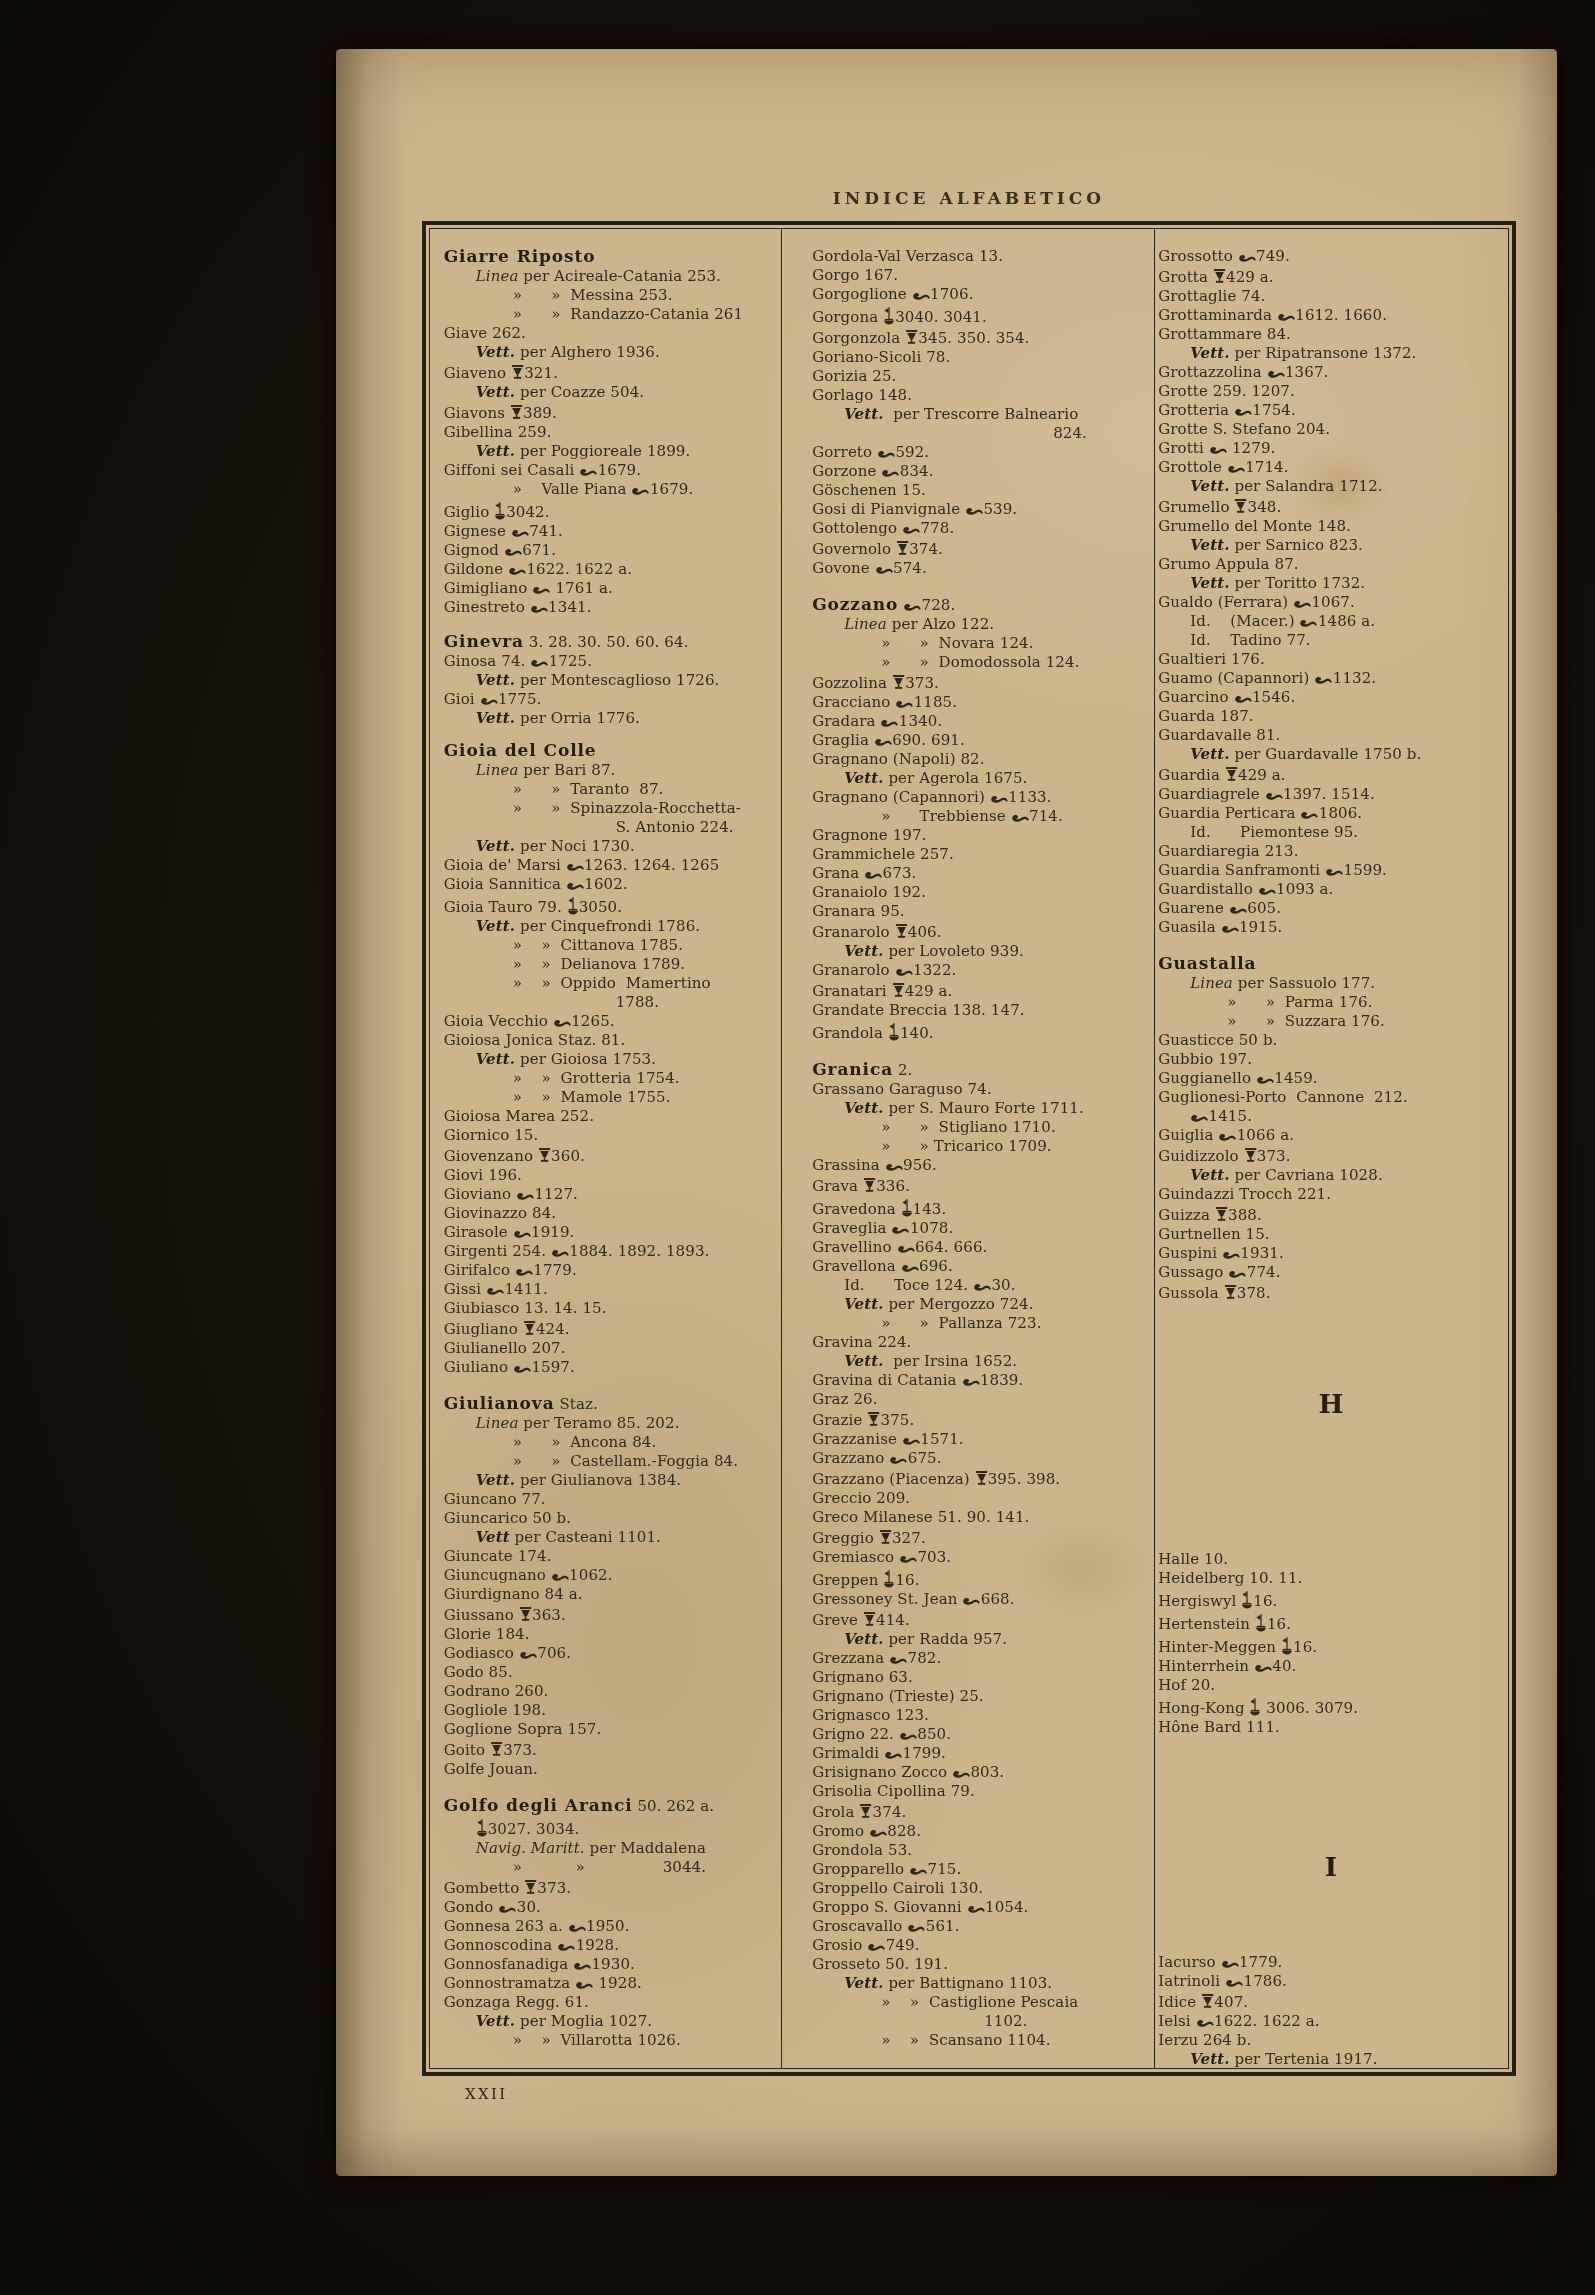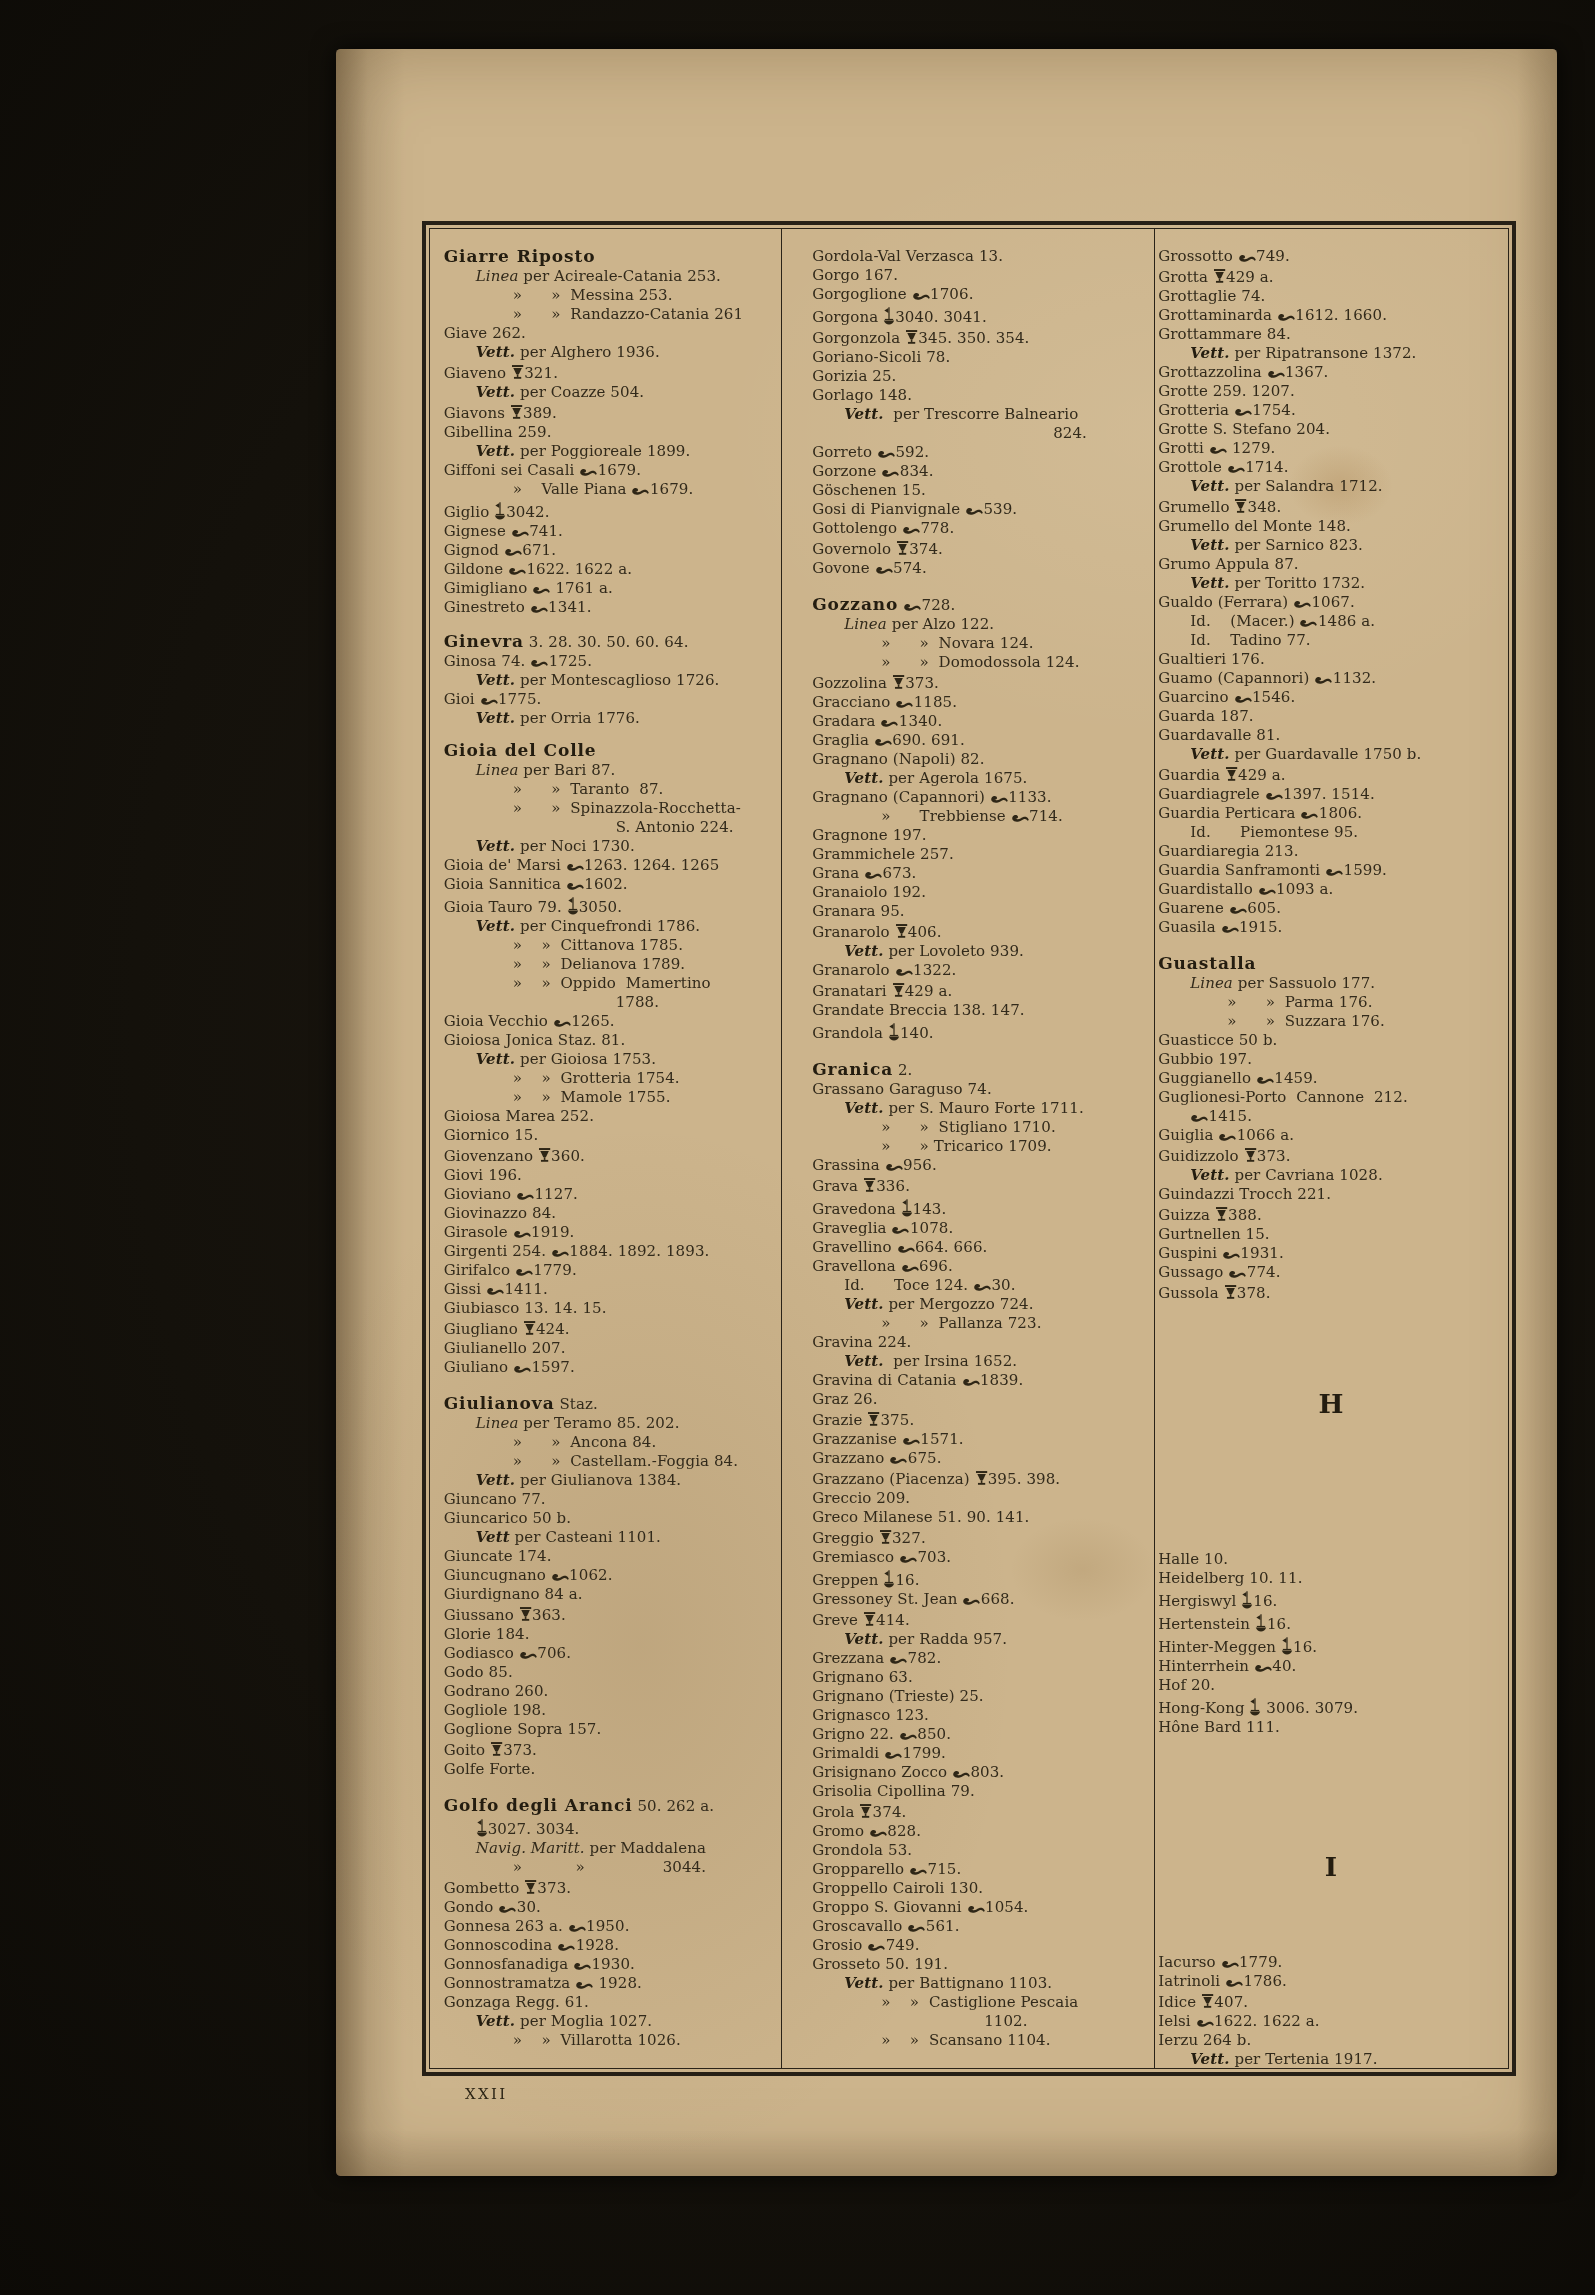--- a/index.html
+++ b/index.html
@@ -64,20 +64,21 @@
   }
 </style>
 </head>
 <body>
 
 <div class="paper">
   <div class="stain s1"></div>
 
   <div class="stain s3"></div>
 
+  <div class="title">INDICE ALFABETICO</div>
 
   <div class="box-outer">
     <div class="box-inner">
       <div class="cols">
           <div class="col c1">
             <div class="line"><span class="hw">Giarre Riposto</span></div>
             <div class="line i1"><span class="lead-linea">Linea</span> per Acireale-Catania 253.</div>
             <div class="line i2">»      »  Messina 253.</div>
             <div class="line i2">»      »  Randazzo-Catania 261</div>
             <div class="line">Giave 262.</div>
@@ -241,21 +242,21 @@
             <div class="line">Gogliole 198.</div>
             <div class="line">Goglione Sopra 157.</div>
             <div class="line">Goito <span class="icon tram"><svg width="13.2" height="16" viewBox="0 0 20 24" xmlns="http://www.w3.org/2000/svg">
                   <g fill="#2e2616">
                     <rect x="1.5" y="1" width="17" height="3"></rect>
                     <path d="M3.5 5.5 L16.5 5.5 L12 15 L8 15 Z"></path>
                     <rect x="8.8" y="15" width="2.4" height="4"></rect>
                     <rect x="4.5" y="19" width="11" height="2.8"></rect>
                   </g>
                 </svg></span>373.</div>
-            <div class="line">Golfe Forte.</div>
+            <div class="line">Golfe Jouan.</div>
             <div class="line" style="margin-top: 17px;"><span class="hw">Golfo degli Aranci</span> 50. 262 a.</div>
             <div class="line i1"><span class="icon sail"><svg width="12" height="18" viewBox="0 0 18 27" xmlns="http://www.w3.org/2000/svg">
                   <g fill="#2e2616">
                     <rect x="8.1" y="0.5" width="1.8" height="19"></rect>
                     <path d="M8.1 1.5 L2 5.5 L8.1 9 Z"></path>
                     <rect x="2.8" y="18" width="12.4" height="1.8"></rect>
                     <path d="M1.2 20.5 L16.8 20.5 C15.4 24.6 12.5 26.3 9 26.3 C5.5 26.3 2.6 24.6 1.2 20.5 Z"></path>
                   </g>
                 </svg></span>3027. 3034.</div>
             <div class="line i1"><span class="lead-linea">Navig. Maritt.</span> per Maddalena</div>

